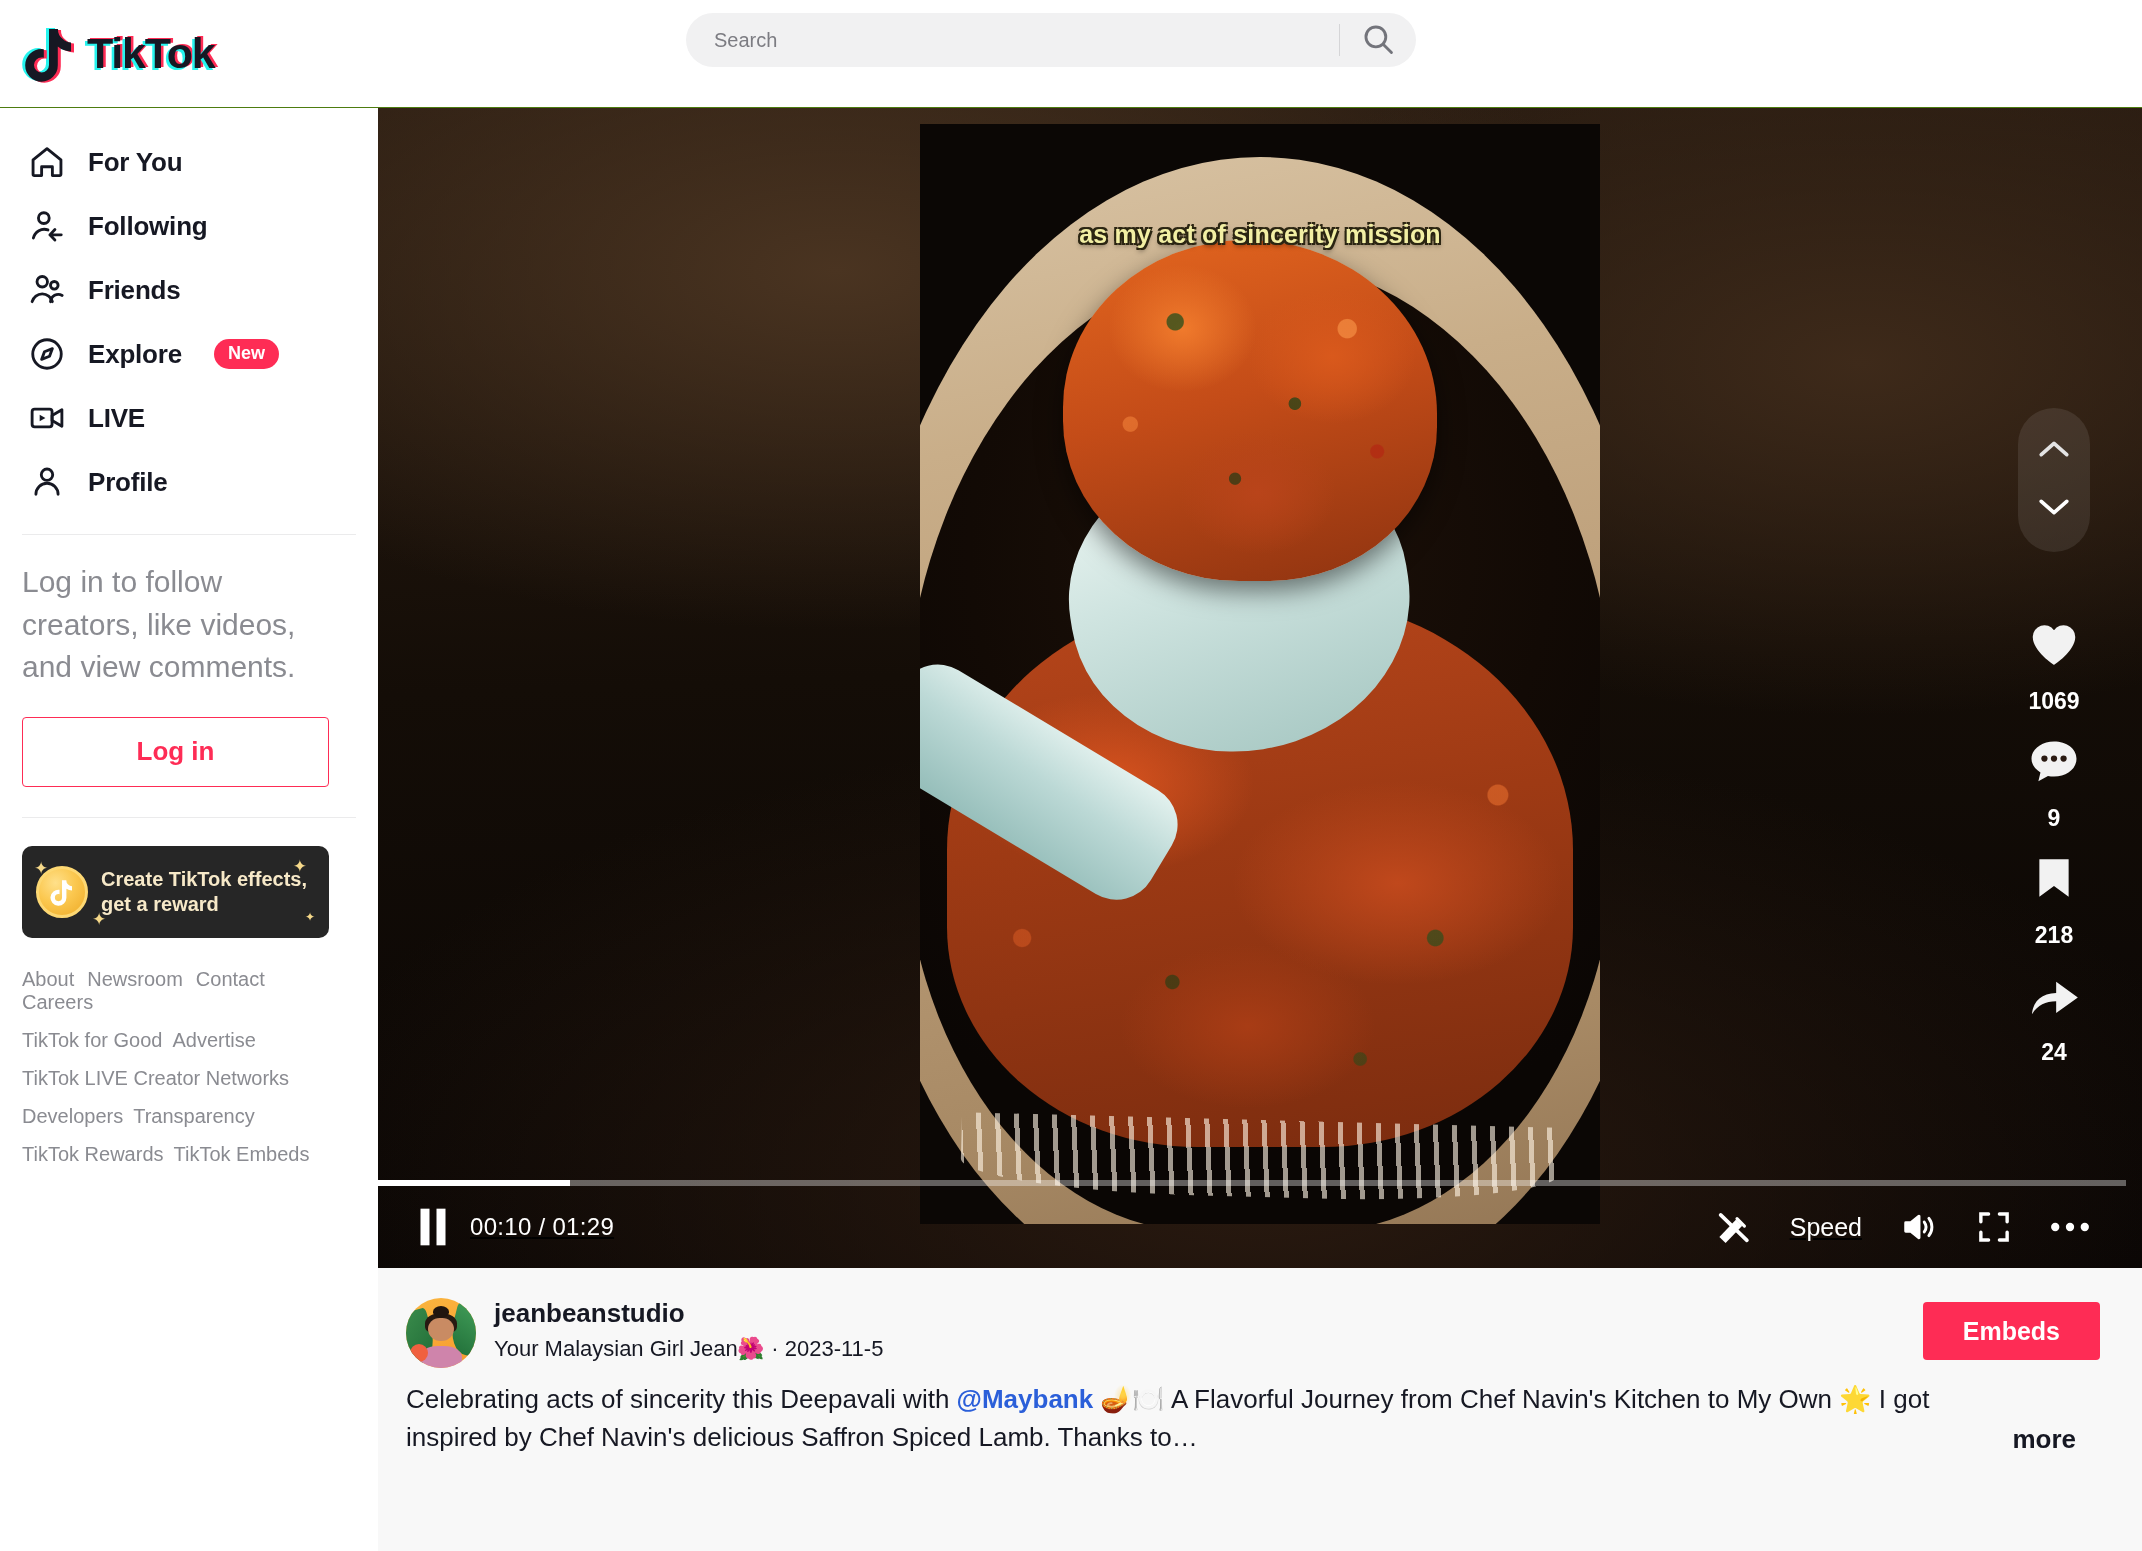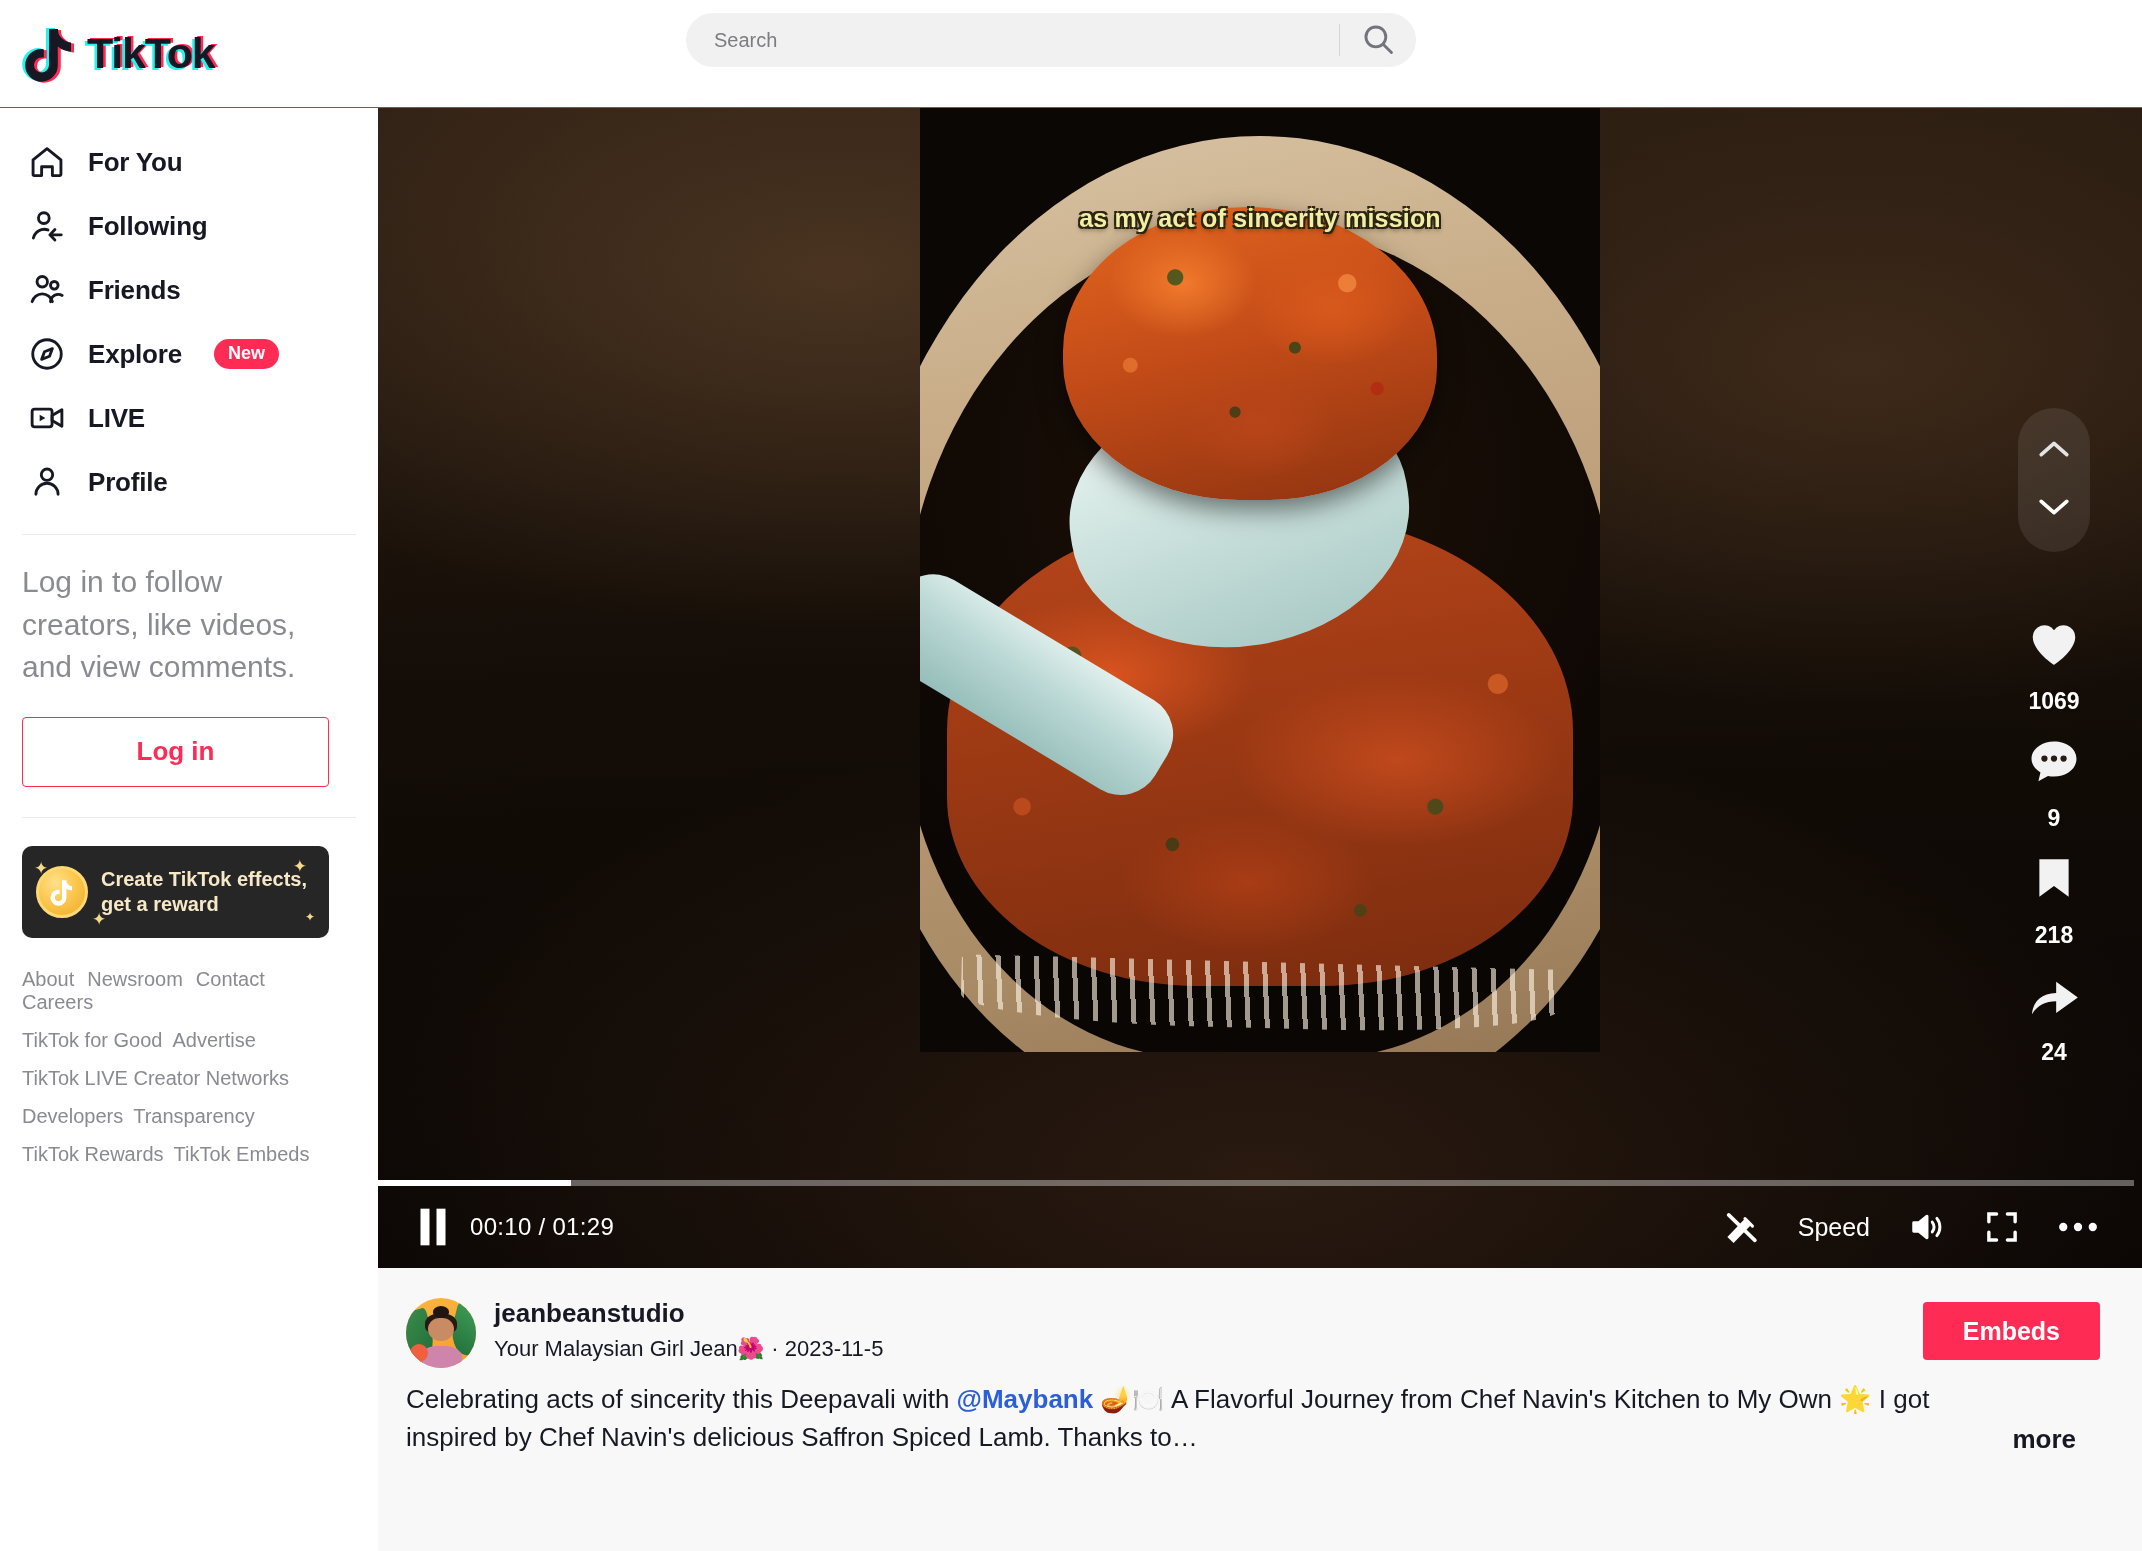--- a/index.html
+++ b/index.html
@@ -100,22 +100,22 @@
   .video-stage { position: relative; width: 100%; height: 1160px; overflow: hidden; background: #000; }
   .video-blur-bg {
     position: absolute; inset: 0;
     background:
       radial-gradient(ellipse 70% 50% at 26% 14%, #4a3421 0%, rgba(40,26,16,0) 62%),
       radial-gradient(ellipse 60% 46% at 84% 22%, #3e2a1a 0%, rgba(32,21,13,0) 66%),
       radial-gradient(ellipse 80% 55% at 50% 92%, #2a1a10 0%, rgba(12,7,4,0) 70%),
       linear-gradient(178deg, #2b1d12 0%, #140d07 48%, #080504 100%);
   }
   .video-inner {
-    position: absolute; left: 50%; transform: translateX(-50%); top: 0;
-    width: 680px; height: 944px; overflow: hidden;
+    position: absolute; left: 50%; transform: translateX(-50%); top: 16px;
+    width: 680px; height: 1100px; overflow: hidden;
   }
   
   .scene { position: absolute; inset: 0; background: #0b0705; }
   .pot-bowl {
     position: absolute; left: -9%; top: 3%; width: 118%; height: 104%;
     border-radius: 50% 50% 44% 44%;
     background: linear-gradient(168deg, #d9c4a5 0%, #c9ae89 24%, #bb9d78 50%, #a88a65 76%, #8d7050 100%);
   }
   .pot-inner {
     position: absolute; left: 5.5%; top: 9%; width: 89%; height: 85%;
@@ -195,21 +195,21 @@
   }
   .arrow-btn {
     width: 72px; height: 58px; display: flex; align-items: center;
     justify-content: center; cursor: pointer;
   }
   .act-btn { display: flex; flex-direction: column; align-items: center; cursor: pointer; margin-bottom: 12px; }
   .act-ico { width: 66px; height: 60px; display: flex; align-items: center; justify-content: center; }
   .act-count { font-size: 23px; font-weight: 700; color: #fff; margin-top: 2px; margin-bottom: 16px; }
 
   
-  .controls { position: absolute; left: 0; right: 8px; bottom: 0; z-index: 14; }
+  .controls { position: absolute; left: 0; right: 16px; bottom: 0; z-index: 14; text-decoration: underline; }
   .progress-track { height: 6px; background: rgba(255,255,255,.36); position: relative; cursor: pointer; }
   .progress-fill { height: 100%; background: #fff; }
   .ctrl-bar {
     height: 82px; display: flex; align-items: center;
     padding: 0 36px 0 40px; gap: 18px;
   }
   .ctrl-left { display: flex; align-items: center; gap: 22px; }
   .time-text { font-size: 24px; color: #fff; letter-spacing: .3px; }
   .ctrl-right { margin-left: auto; display: flex; align-items: center; gap: 38px; }
   .speed-label { font-size: 25px; color: #fff; cursor: pointer; }

